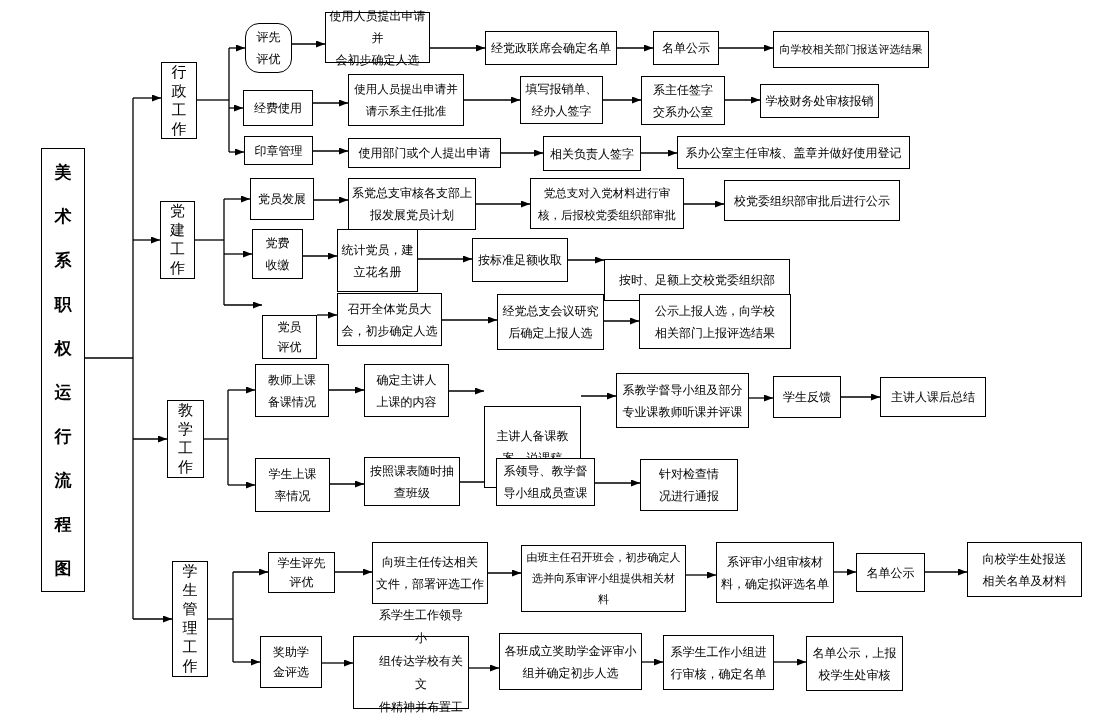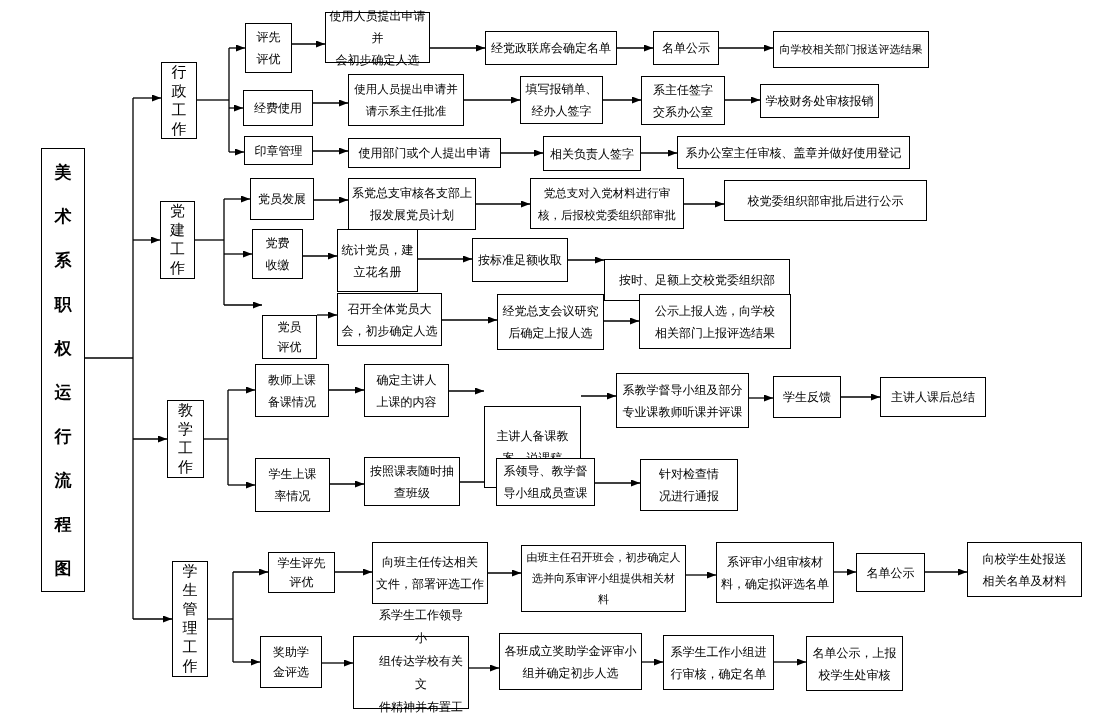--- a/index.html
+++ b/index.html
@@ -122,21 +122,21 @@
       <div class="node" style="left: 167px; top: 400px; width: 37px; height: 78px; font-size: 15px; line-height: 19px;">教
 学
 工
 作</div>
       <div class="node" style="left: 172px; top: 561px; width: 36px; height: 116px; font-size: 15px; line-height: 19px;">学
 生
 管
 理
 工
 作</div>
-      <div class="node" style="left: 245px; top: 23px; width: 47px; height: 50px;">评先
+      <div class="node" style="left: 245px; top: 23px; width: 47px; height: 50px; border-radius: 14px;">评先
 评优</div>
       <div class="node" style="left: 325px; top: 12px; width: 105px; height: 51px;">使用人员提出申请并
 会初步确定人选</div>
       <div class="node" style="left: 485px; top: 31px; width: 132px; height: 34px;">经党政联席会确定名单</div>
       <div class="node" style="left: 653px; top: 31px; width: 66px; height: 34px;">名单公示</div>
       <div class="node" style="left: 773px; top: 31px; width: 156px; height: 37px; font-size: 11px;">向学校相关部门报送评选结果</div>
       <div class="node" style="left: 243px; top: 90px; width: 70px; height: 36px;">经费使用</div>
       <div class="node" style="left: 348px; top: 74px; width: 116px; height: 52px; font-size: 11.5px; text-align: center;">使用人员提出申请并
 请示系主任批准</div>
       <div class="node" style="left: 520px; top: 76px; width: 83px; height: 48px;">填写报销单、
@@ -146,21 +146,21 @@
       <div class="node" style="left: 760px; top: 84px; width: 119px; height: 34px;">学校财务处审核报销</div>
       <div class="node" style="left: 244px; top: 136px; width: 69px; height: 29px;">印章管理</div>
       <div class="node" style="left: 348px; top: 138px; width: 153px; height: 30px;">使用部门或个人提出申请</div>
       <div class="node" style="left: 543px; top: 136px; width: 98px; height: 35px;">相关负责人签字</div>
       <div class="node" style="left: 677px; top: 136px; width: 233px; height: 33px;">系办公室主任审核、盖章并做好使用登记</div>
       <div class="node" style="left: 250px; top: 178px; width: 64px; height: 42px;">党员发展</div>
       <div class="node" style="left: 348px; top: 178px; width: 128px; height: 52px;">系党总支审核各支部上
 报发展党员计划</div>
       <div class="node" style="left: 530px; top: 178px; width: 154px; height: 51px; font-size: 11.5px;">党总支对入党材料进行审
 核，后报校党委组织部审批</div>
-      <div class="node" style="left: 724px; top: 180px; width: 203px; height: 41px;">校党委组织部审批后进行公示</div>
+      <div class="node" style="left: 724px; top: 180px; width: 176px; height: 41px;">校党委组织部审批后进行公示</div>
       <div class="node" style="left: 252px; top: 229px; width: 51px; height: 50px;">党费
 收缴</div>
       <div class="node" style="left: 337px; top: 229px; width: 81px; height: 63px;">统计党员，建
 立花名册</div>
       <div class="node" style="left: 472px; top: 238px; width: 96px; height: 44px;">按标准足额收取</div>
       <div class="node" style="left: 604px; top: 239px; width: 186px; height: 42px; margin-top: 20px;">按时、足额上交校党委组织部</div>
       <div class="node" style="left: 262px; top: 283px; width: 55px; height: 44px; line-height: 20px; margin-top: 32px;">党员
 评优</div>
       <div class="node" style="left: 337px; top: 293px; width: 105px; height: 53px;">召开全体党员大
 会，初步确定人选</div>

